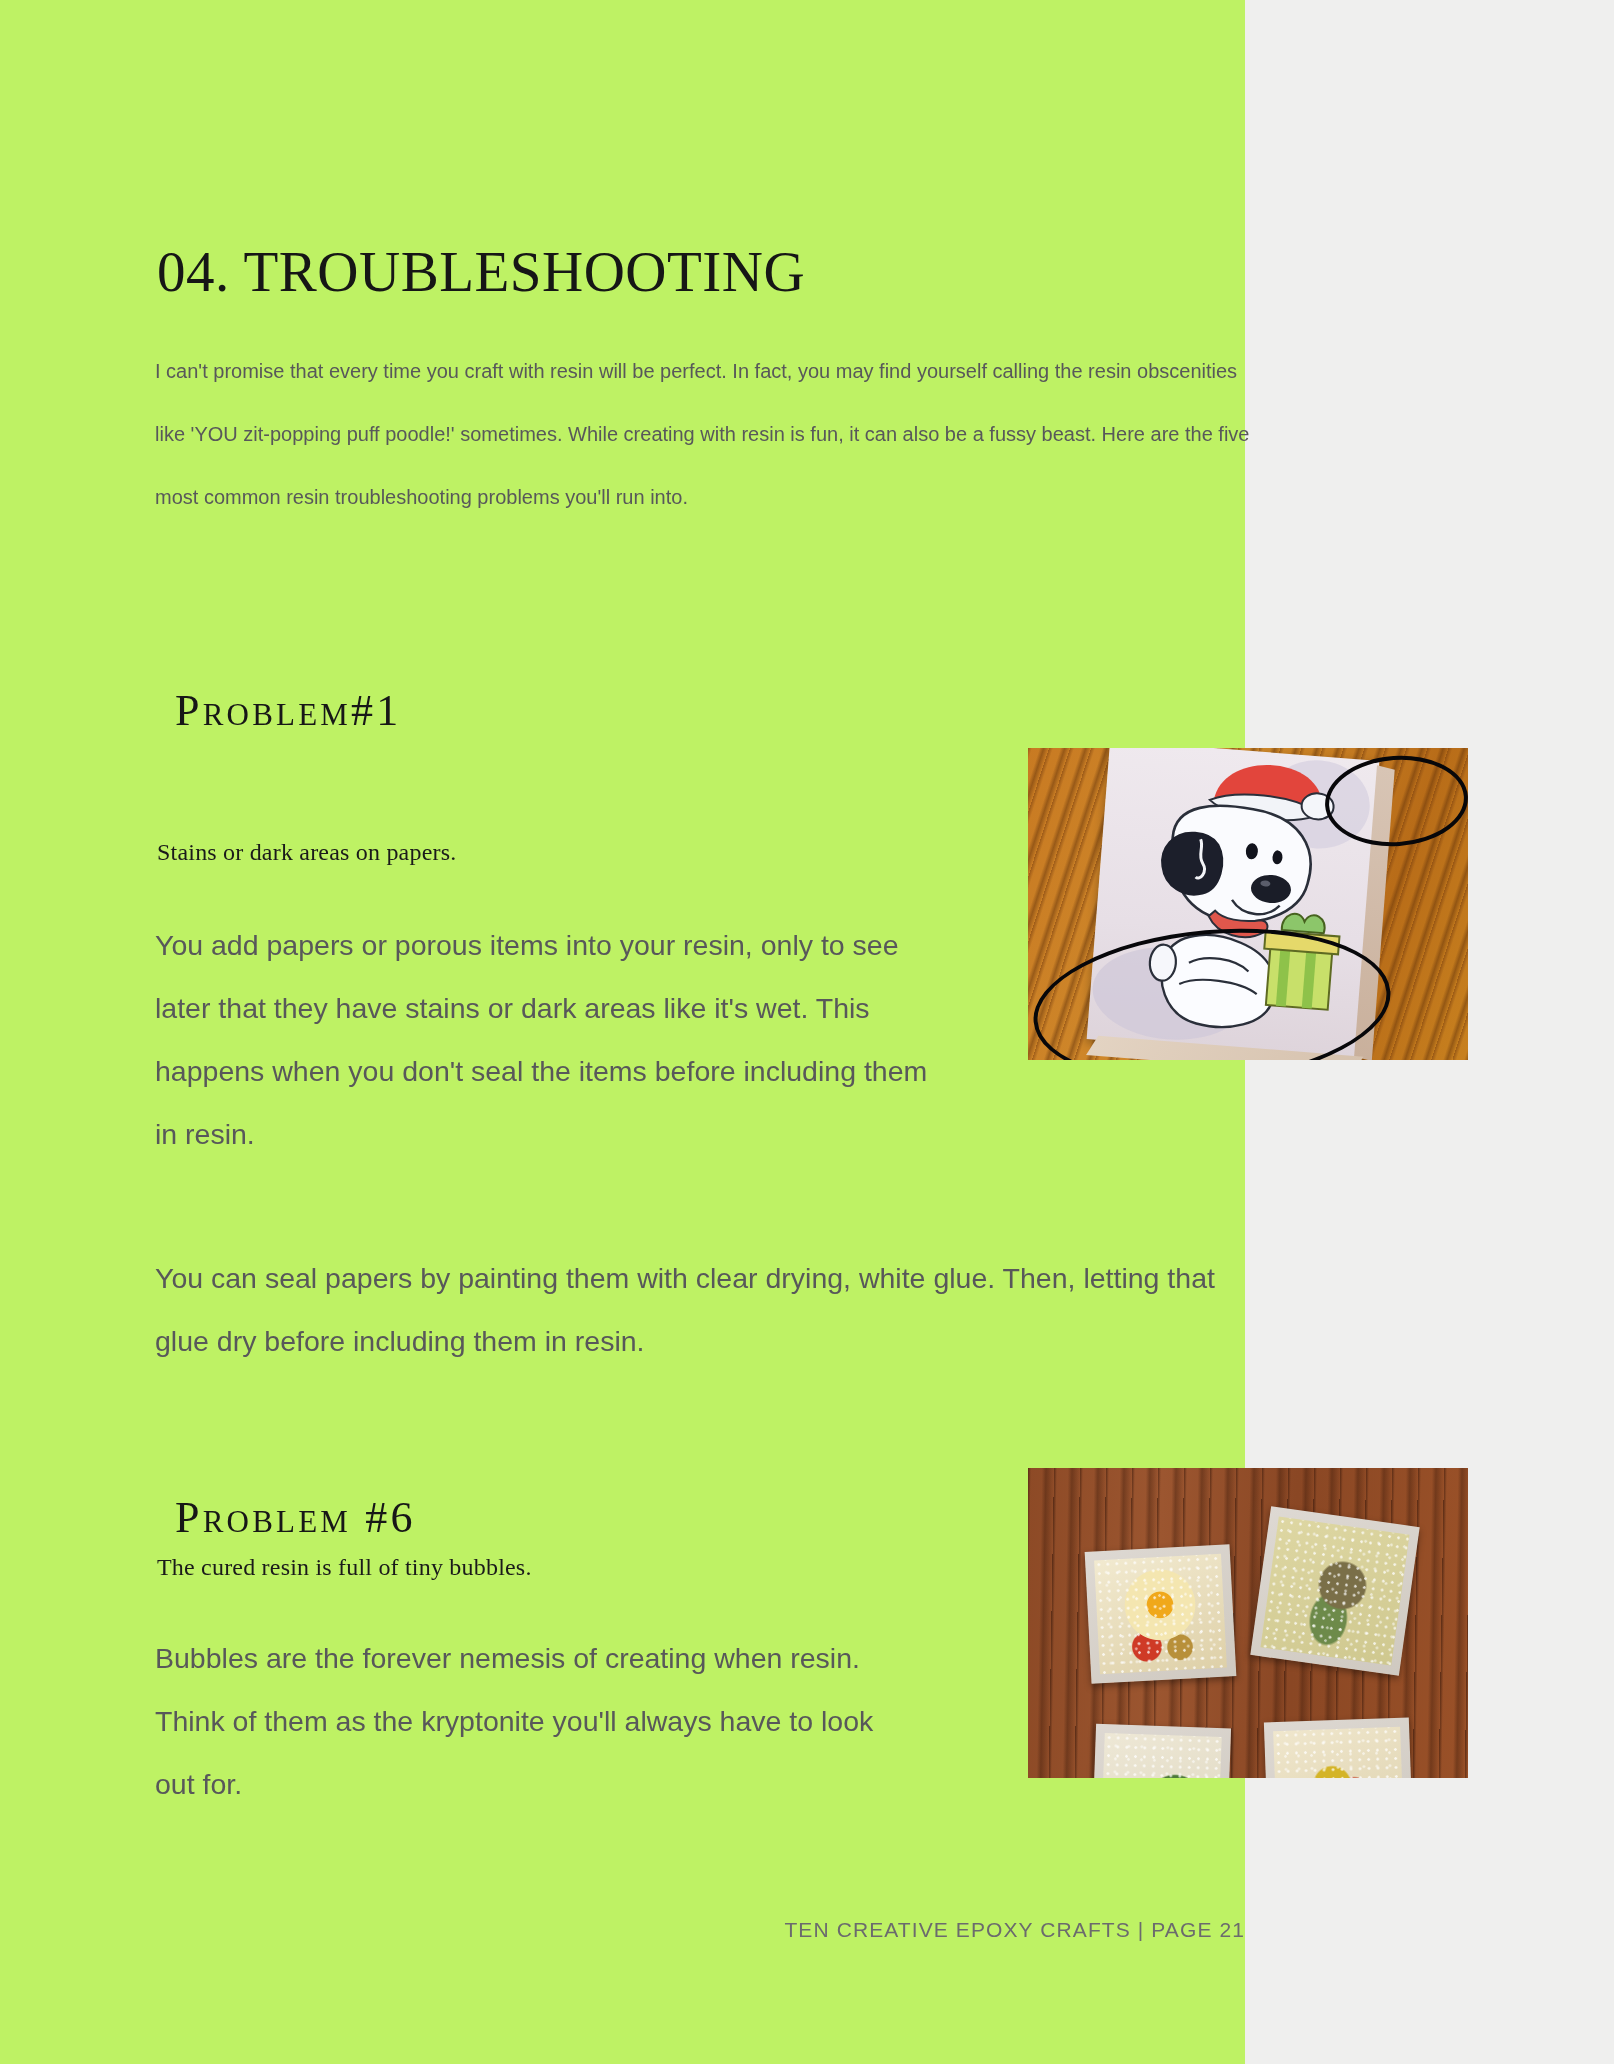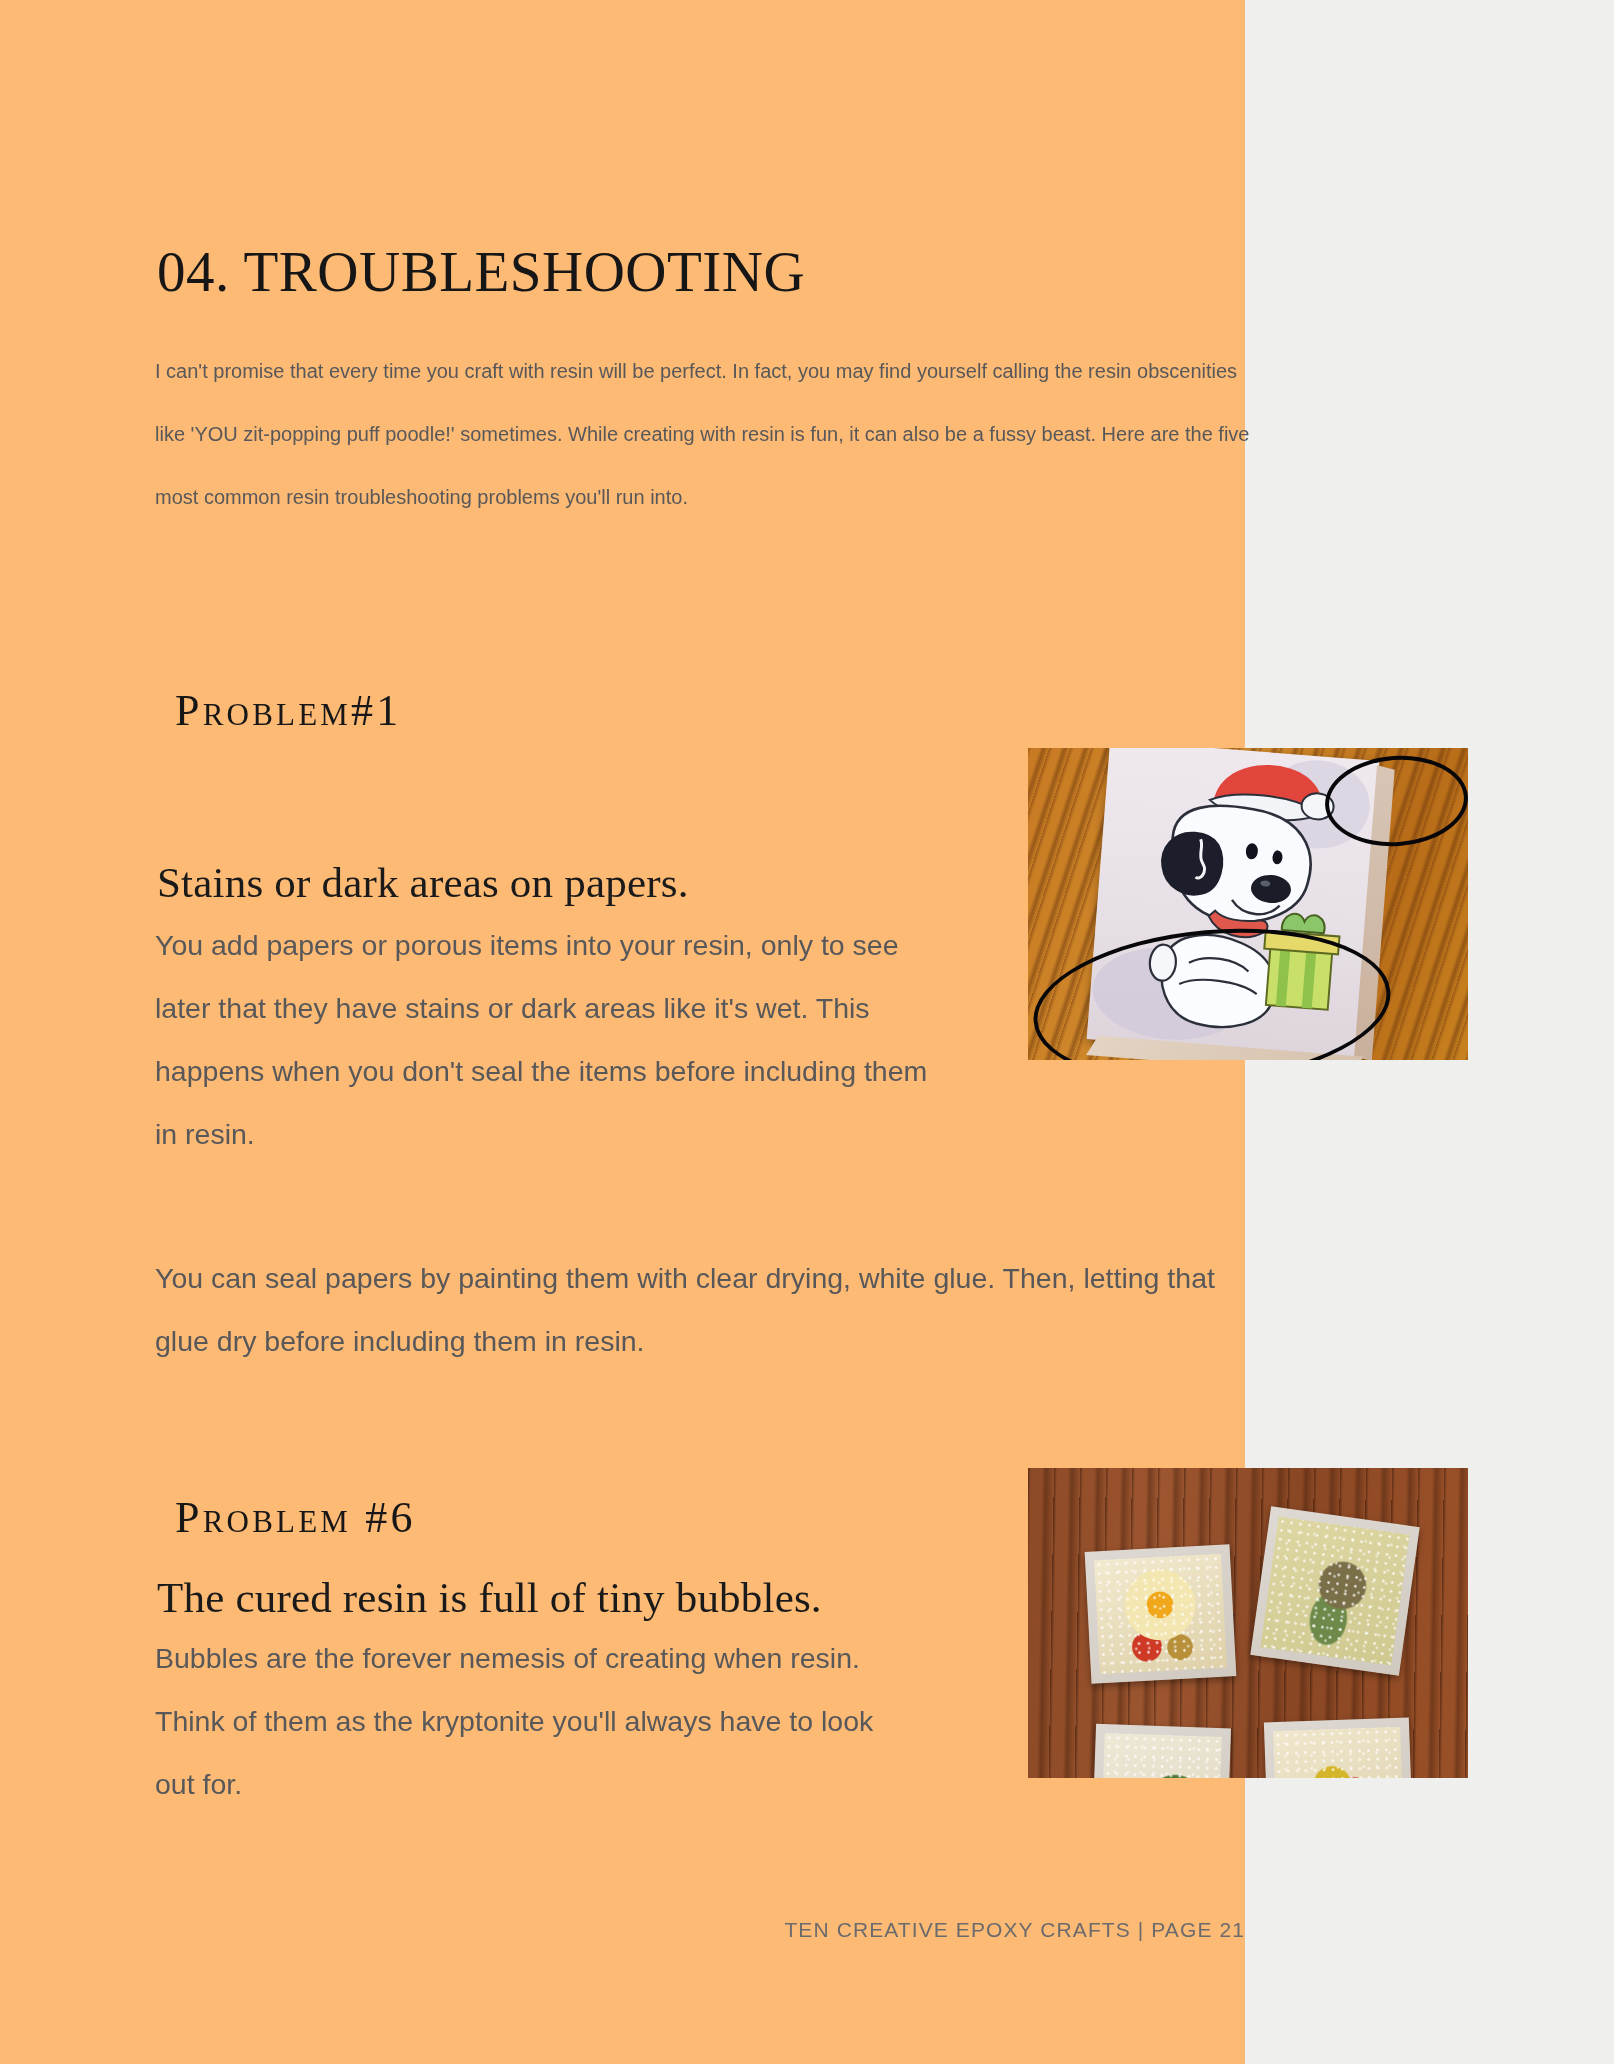--- a/index.html
+++ b/index.html
@@ -12,21 +12,21 @@
     height: 2064px;
     background: #ffffff;
     font-family: "Liberation Sans", sans-serif;
     overflow: hidden;
     position: relative;
   }
 
   #page {
     position: absolute;
     inset: 0;
-    background: #fdba74;
+    background: #bef264;
   }
 
   
   .side-band {
     position: absolute;
     top: 0;
     right: 0;
     width: 369px;
     height: 2064px;
     background: #efefee;
@@ -73,21 +73,21 @@
     letter-spacing: 3.2px;
     color: #171717;
     font-weight: 400;
     white-space: nowrap;
     margin-left: 20px;
   }
 
   .problem-subheading {
     position: absolute;
     font-family: "Liberation Serif", "DejaVu Serif", serif;
-    font-size: 43px;
+    font-size: 24px;
     letter-spacing: 0.2px;
     color: #1a1a1a;
     font-weight: 400;
     white-space: nowrap;
   }
 
   .body-para {
     position: absolute;
     font-size: 28.5px;
     line-height: 63px;

